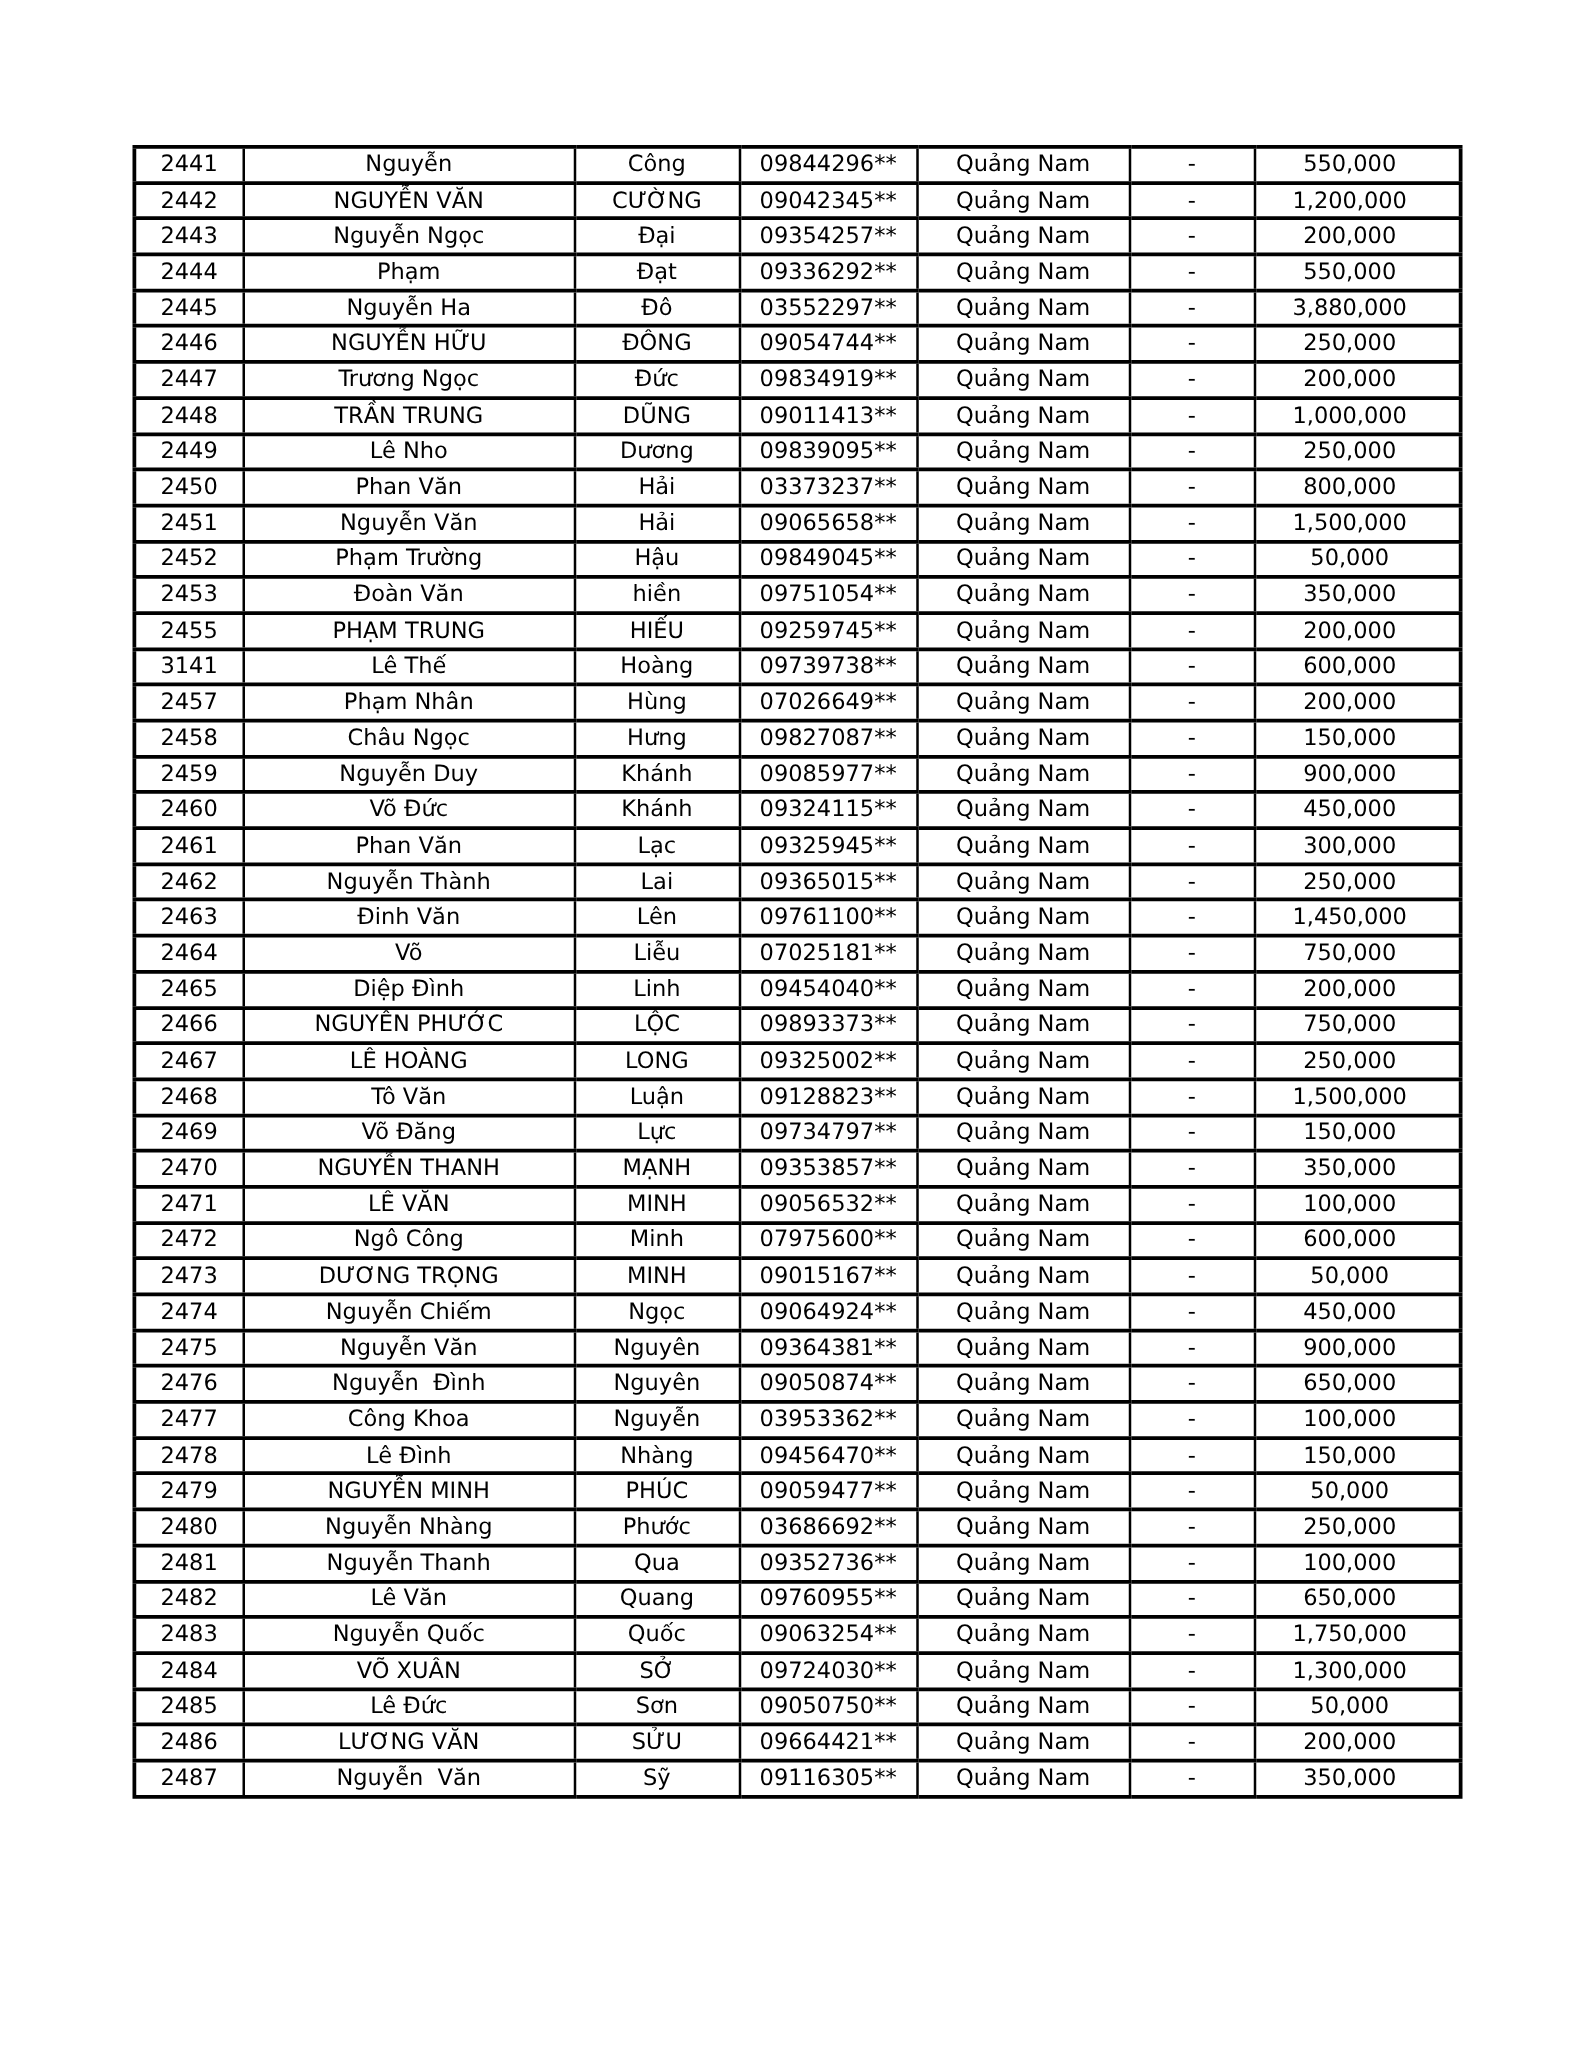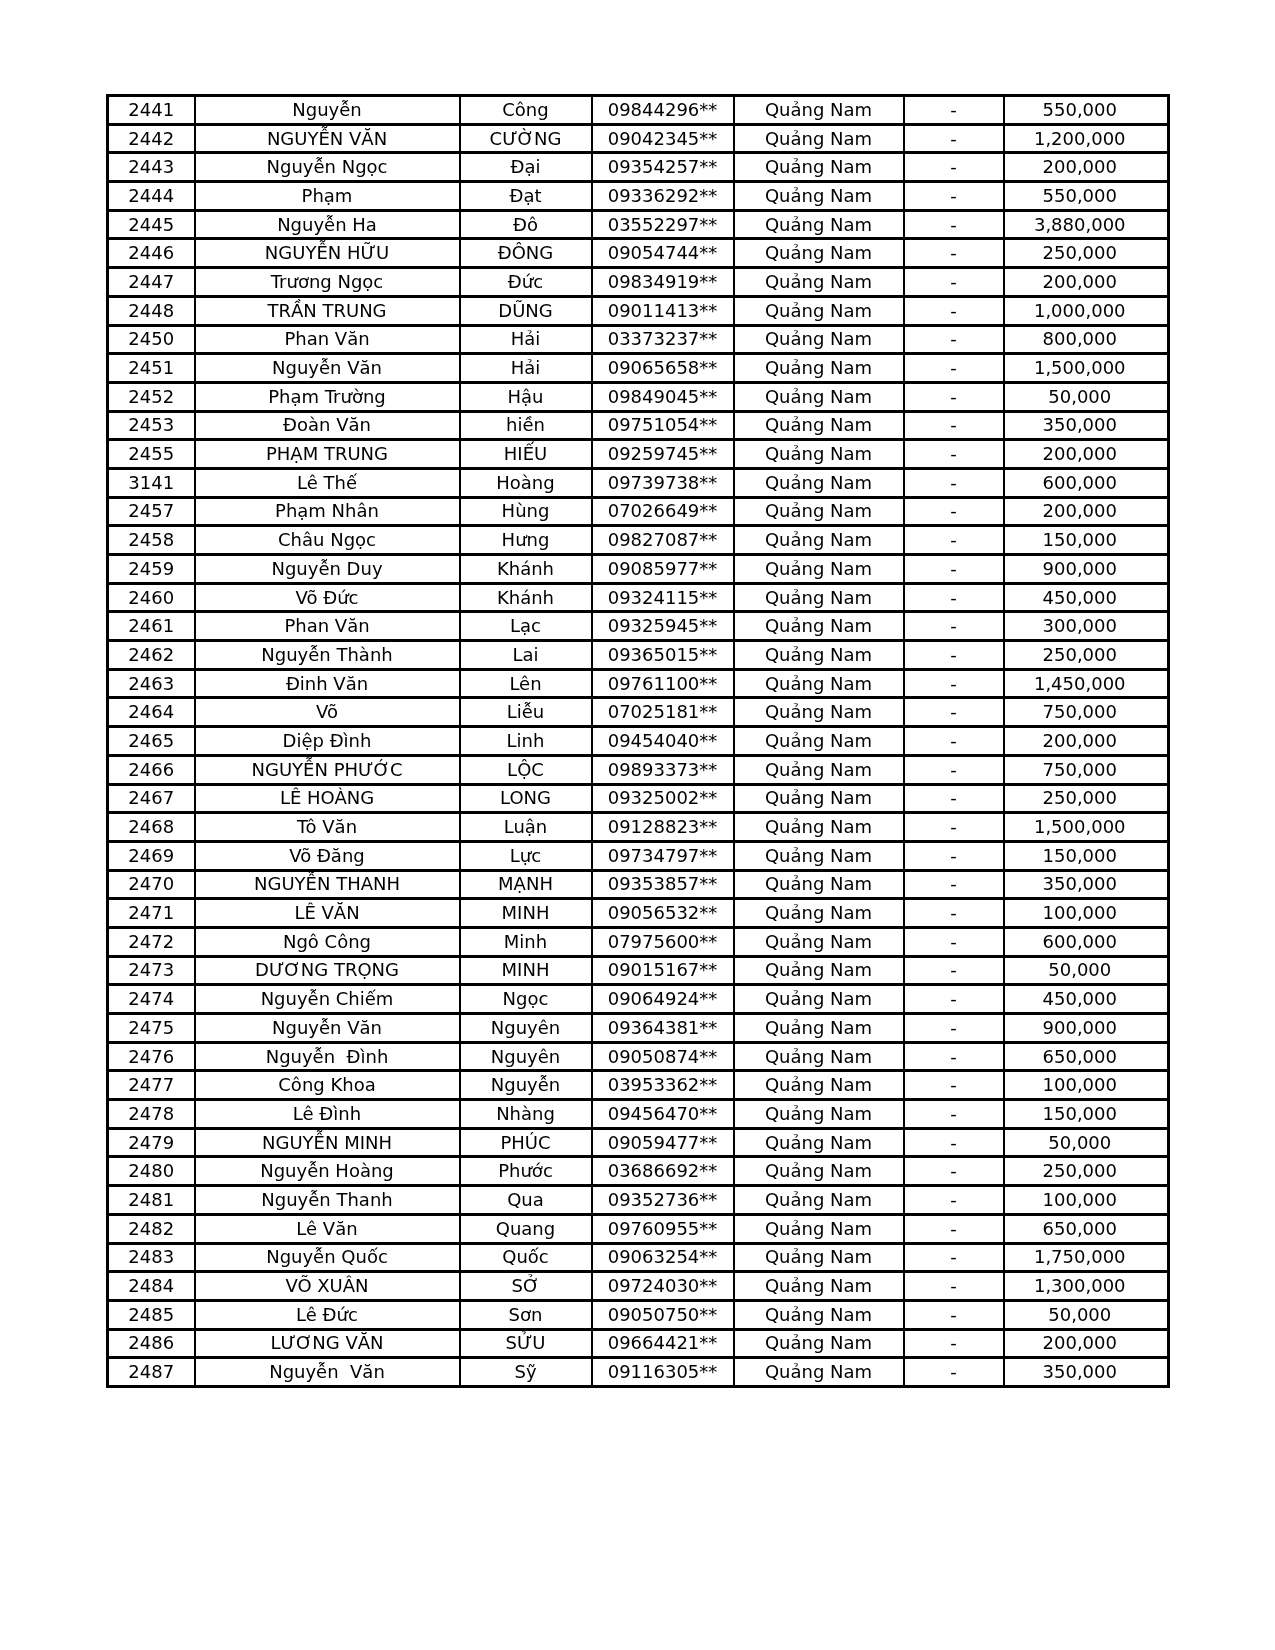--- a/index.html
+++ b/index.html
@@ -16,21 +16,21 @@
   .sheet {
     position: relative;
     width: 1275px;
     height: 1650px;
     background: #ffffff;
     overflow: hidden;
   }
   table.records {
     position: absolute;
     left: 106px;
-    top: 94px;
+    top: 116px;
     border-collapse: collapse;
     table-layout: fixed;
     border: 3px solid #000000;
   }
   table.records td {
     border: 2px solid #000000;
     border-top-width: 3px;
     border-bottom-width: 3px;
     height: 25.7px;
     padding: 0;
@@ -127,20 +127,29 @@
         <tr>
     <td class="c-id">2448</td>
     <td class="c-last">TRẦN TRUNG</td>
     <td class="c-first">DŨNG</td>
     <td class="c-phone">09011413**</td>
     <td class="c-prov">Quảng Nam</td>
     <td class="c-dash">-</td>
     <td class="c-amount">1,000,000</td>
   </tr>
         <tr>
+    <td class="c-id">2449</td>
+    <td class="c-last">Lê Nho</td>
+    <td class="c-first">Dương</td>
+    <td class="c-phone">09839095**</td>
+    <td class="c-prov">Quảng Nam</td>
+    <td class="c-dash">-</td>
+    <td class="c-amount">250,000</td>
+  </tr>
+        <tr>
     <td class="c-id">2450</td>
     <td class="c-last">Phan Văn</td>
     <td class="c-first">Hải</td>
     <td class="c-phone">03373237**</td>
     <td class="c-prov">Quảng Nam</td>
     <td class="c-dash">-</td>
     <td class="c-amount">800,000</td>
   </tr>
         <tr>
     <td class="c-id">2451</td>
@@ -389,21 +398,21 @@
     <td class="c-id">2479</td>
     <td class="c-last">NGUYỄN MINH</td>
     <td class="c-first">PHÚC</td>
     <td class="c-phone">09059477**</td>
     <td class="c-prov">Quảng Nam</td>
     <td class="c-dash">-</td>
     <td class="c-amount">50,000</td>
   </tr>
         <tr>
     <td class="c-id">2480</td>
-    <td class="c-last">Nguyễn Hoàng</td>
+    <td class="c-last">Nguyễn Nhàng</td>
     <td class="c-first">Phước</td>
     <td class="c-phone">03686692**</td>
     <td class="c-prov">Quảng Nam</td>
     <td class="c-dash">-</td>
     <td class="c-amount">250,000</td>
   </tr>
         <tr>
     <td class="c-id">2481</td>
     <td class="c-last">Nguyễn Thanh</td>
     <td class="c-first">Qua</td>

